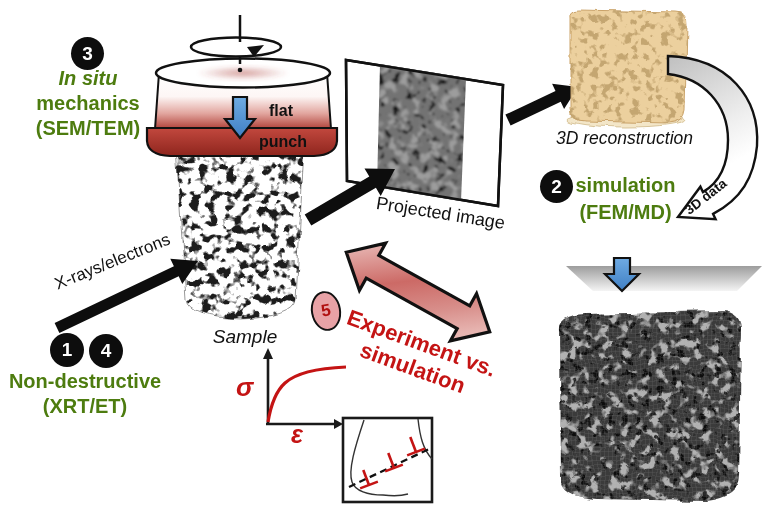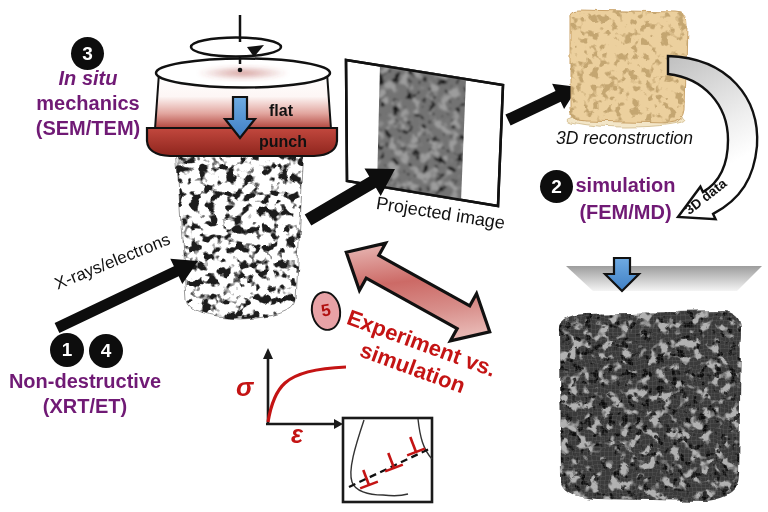--- a/index.html
+++ b/index.html
@@ -2,21 +2,21 @@
 <html><head>
 <meta charset="utf-8">
 <style>
   html,body{margin:0;padding:0;background:#fff;}
   .canvas{position:relative;width:768px;height:512px;background:#ffffff;overflow:hidden;
           font-family:"Liberation Sans",sans-serif;color:#111;}
   svg.layer{position:absolute;left:0;top:0;z-index:1;}
   .txt{position:absolute;z-index:3;}
   .badge{position:absolute;z-index:3;background:#0d0d0d;color:#fff;border-radius:50%;
          display:flex;align-items:center;justify-content:center;font-weight:bold;}
-  .tblock{position:absolute;z-index:3;font-weight:bold;text-align:center;color:#701a75;}
+  .tblock{position:absolute;z-index:3;font-weight:bold;text-align:center;color:#4d7c0f;}
   .tblock div{line-height:25px;font-size:20px;}
   .italic{font-style:italic;}
   .lab{position:absolute;z-index:3;text-align:center;}
   .red{color:#c41414;}
 </style>
 </head>
 <body>
 
 <div class="canvas">
 
@@ -205,20 +205,21 @@
 
 <div class="lab" style="left:30px;top:252px;width:165px;font-size:17px;transform:rotate(-22deg);">X-rays/electrons</div>
 
 <div class="badge" style="left:50px;top:333px;width:34px;height:34px;font-size:19px;">1</div>
 <div class="badge" style="left:89px;top:334px;width:34px;height:34px;font-size:19px;">4</div>
 <div class="tblock" style="left:0px;top:369px;width:170px;">
   <div>Non-destructive</div>
   <div>(XRT/ET)</div>
 </div>
 
+<div class="lab italic" style="left:205px;top:326px;width:80px;font-size:19px;">Sample</div>
 
 <div class="lab" style="left:358px;top:203px;width:165px;font-size:18px;transform:rotate(9deg);">Projected image</div>
 
 <div class="lab italic" style="left:542px;top:128px;width:165px;font-size:17.5px;">3D reconstruction</div>
 
 <div class="badge" style="left:540px;top:170px;width:33px;height:33px;font-size:19px;">2</div>
 <div class="tblock" style="left:568px;top:172px;width:115px;line-height:27px;">
   <div style="line-height:27px;">simulation</div>
   <div style="line-height:27px;">(FEM/MD)</div>
 </div>

